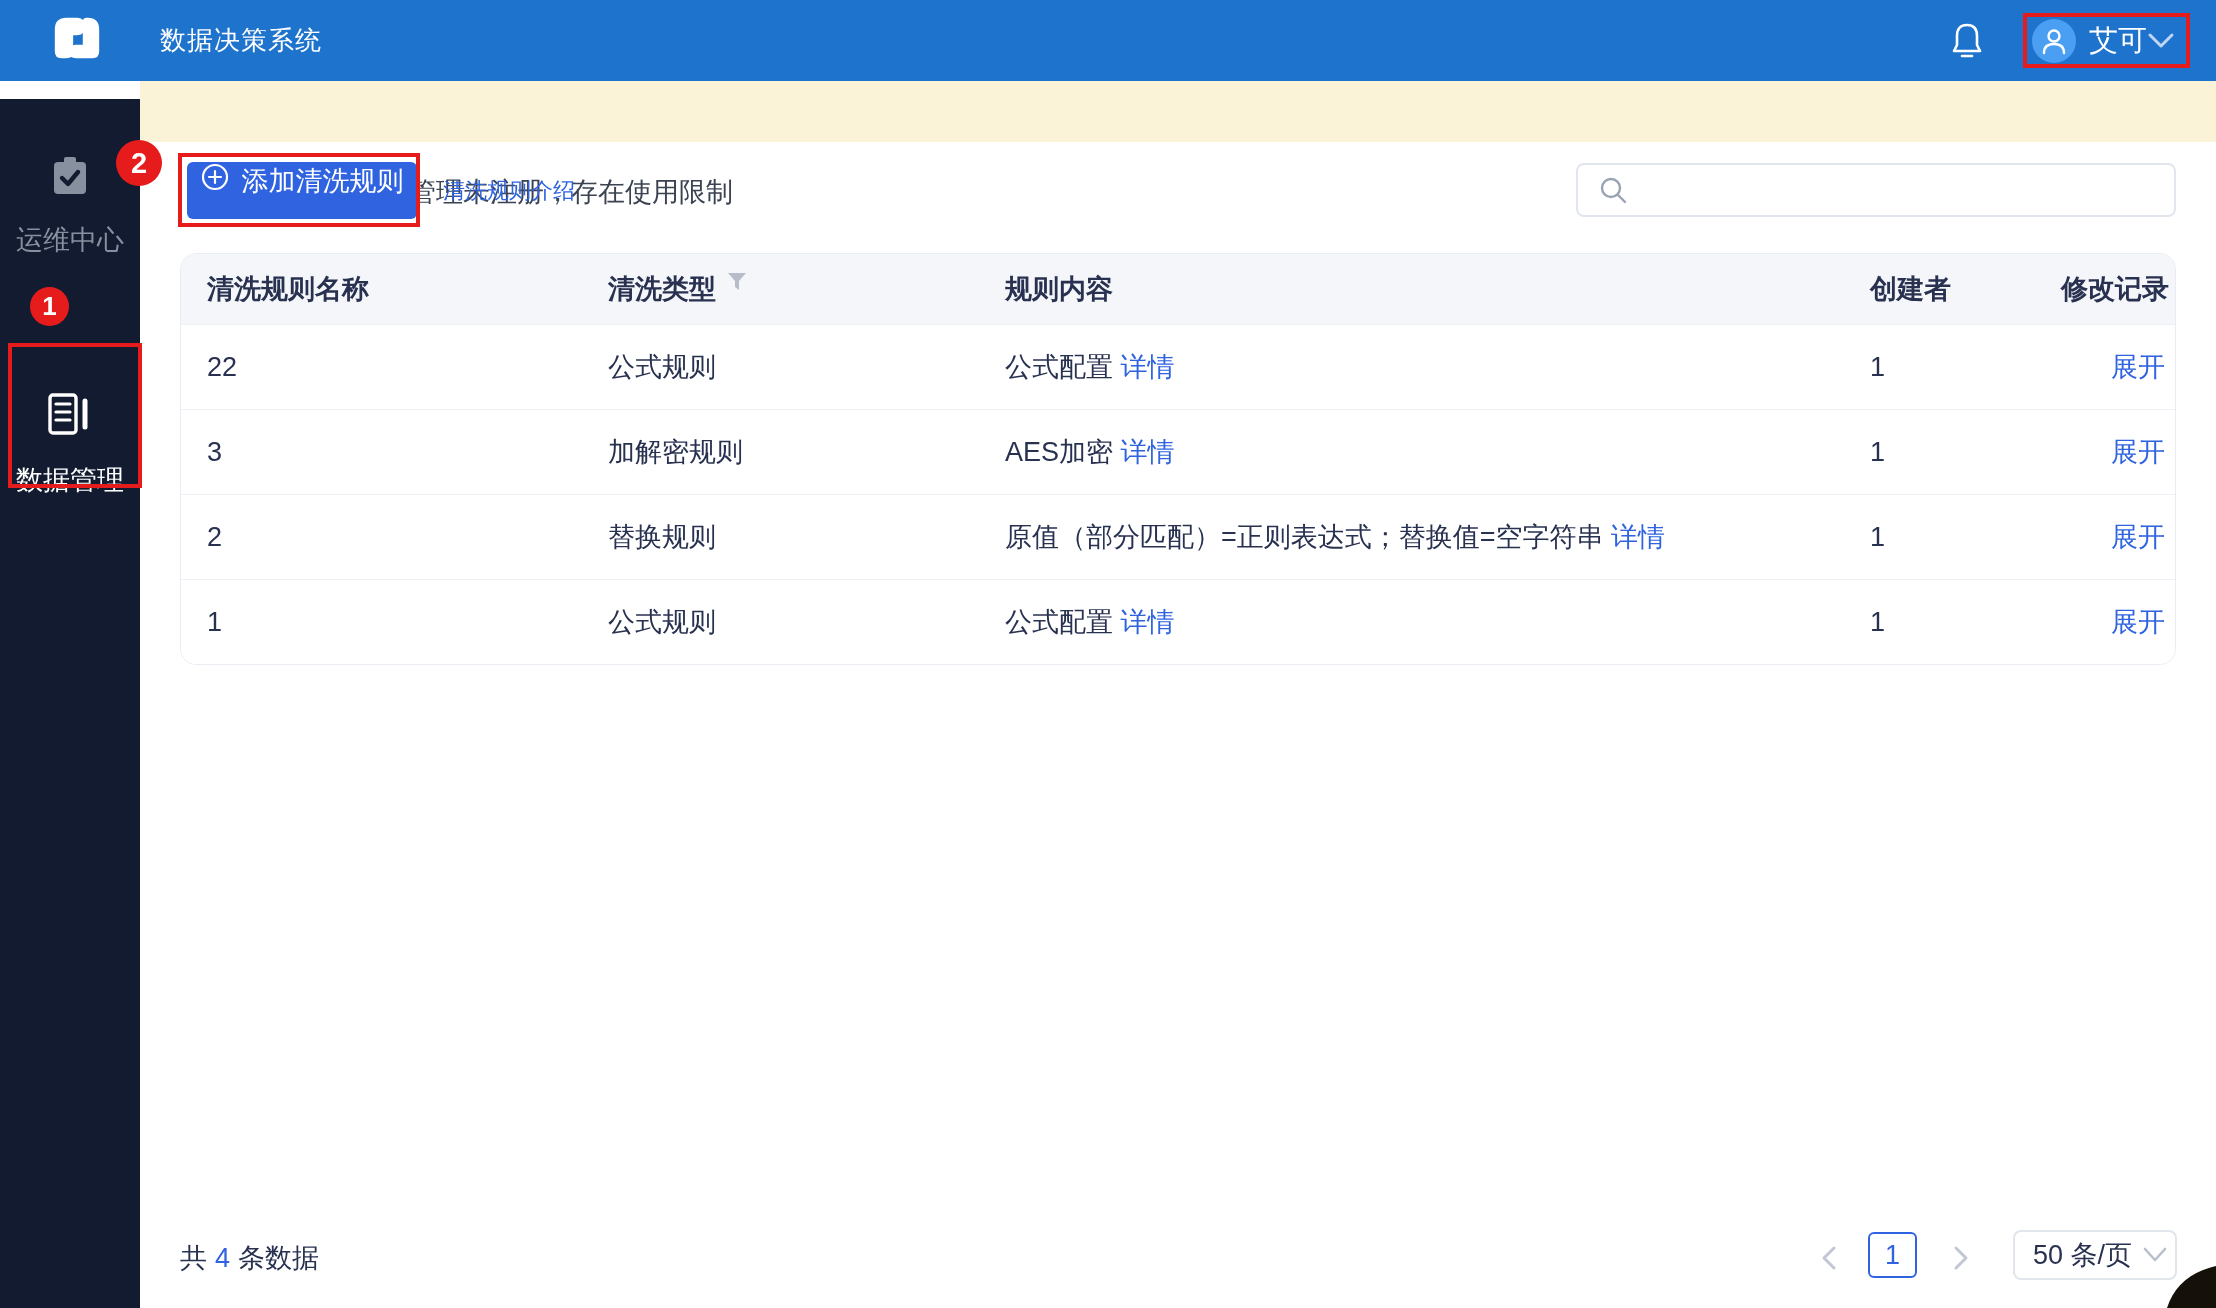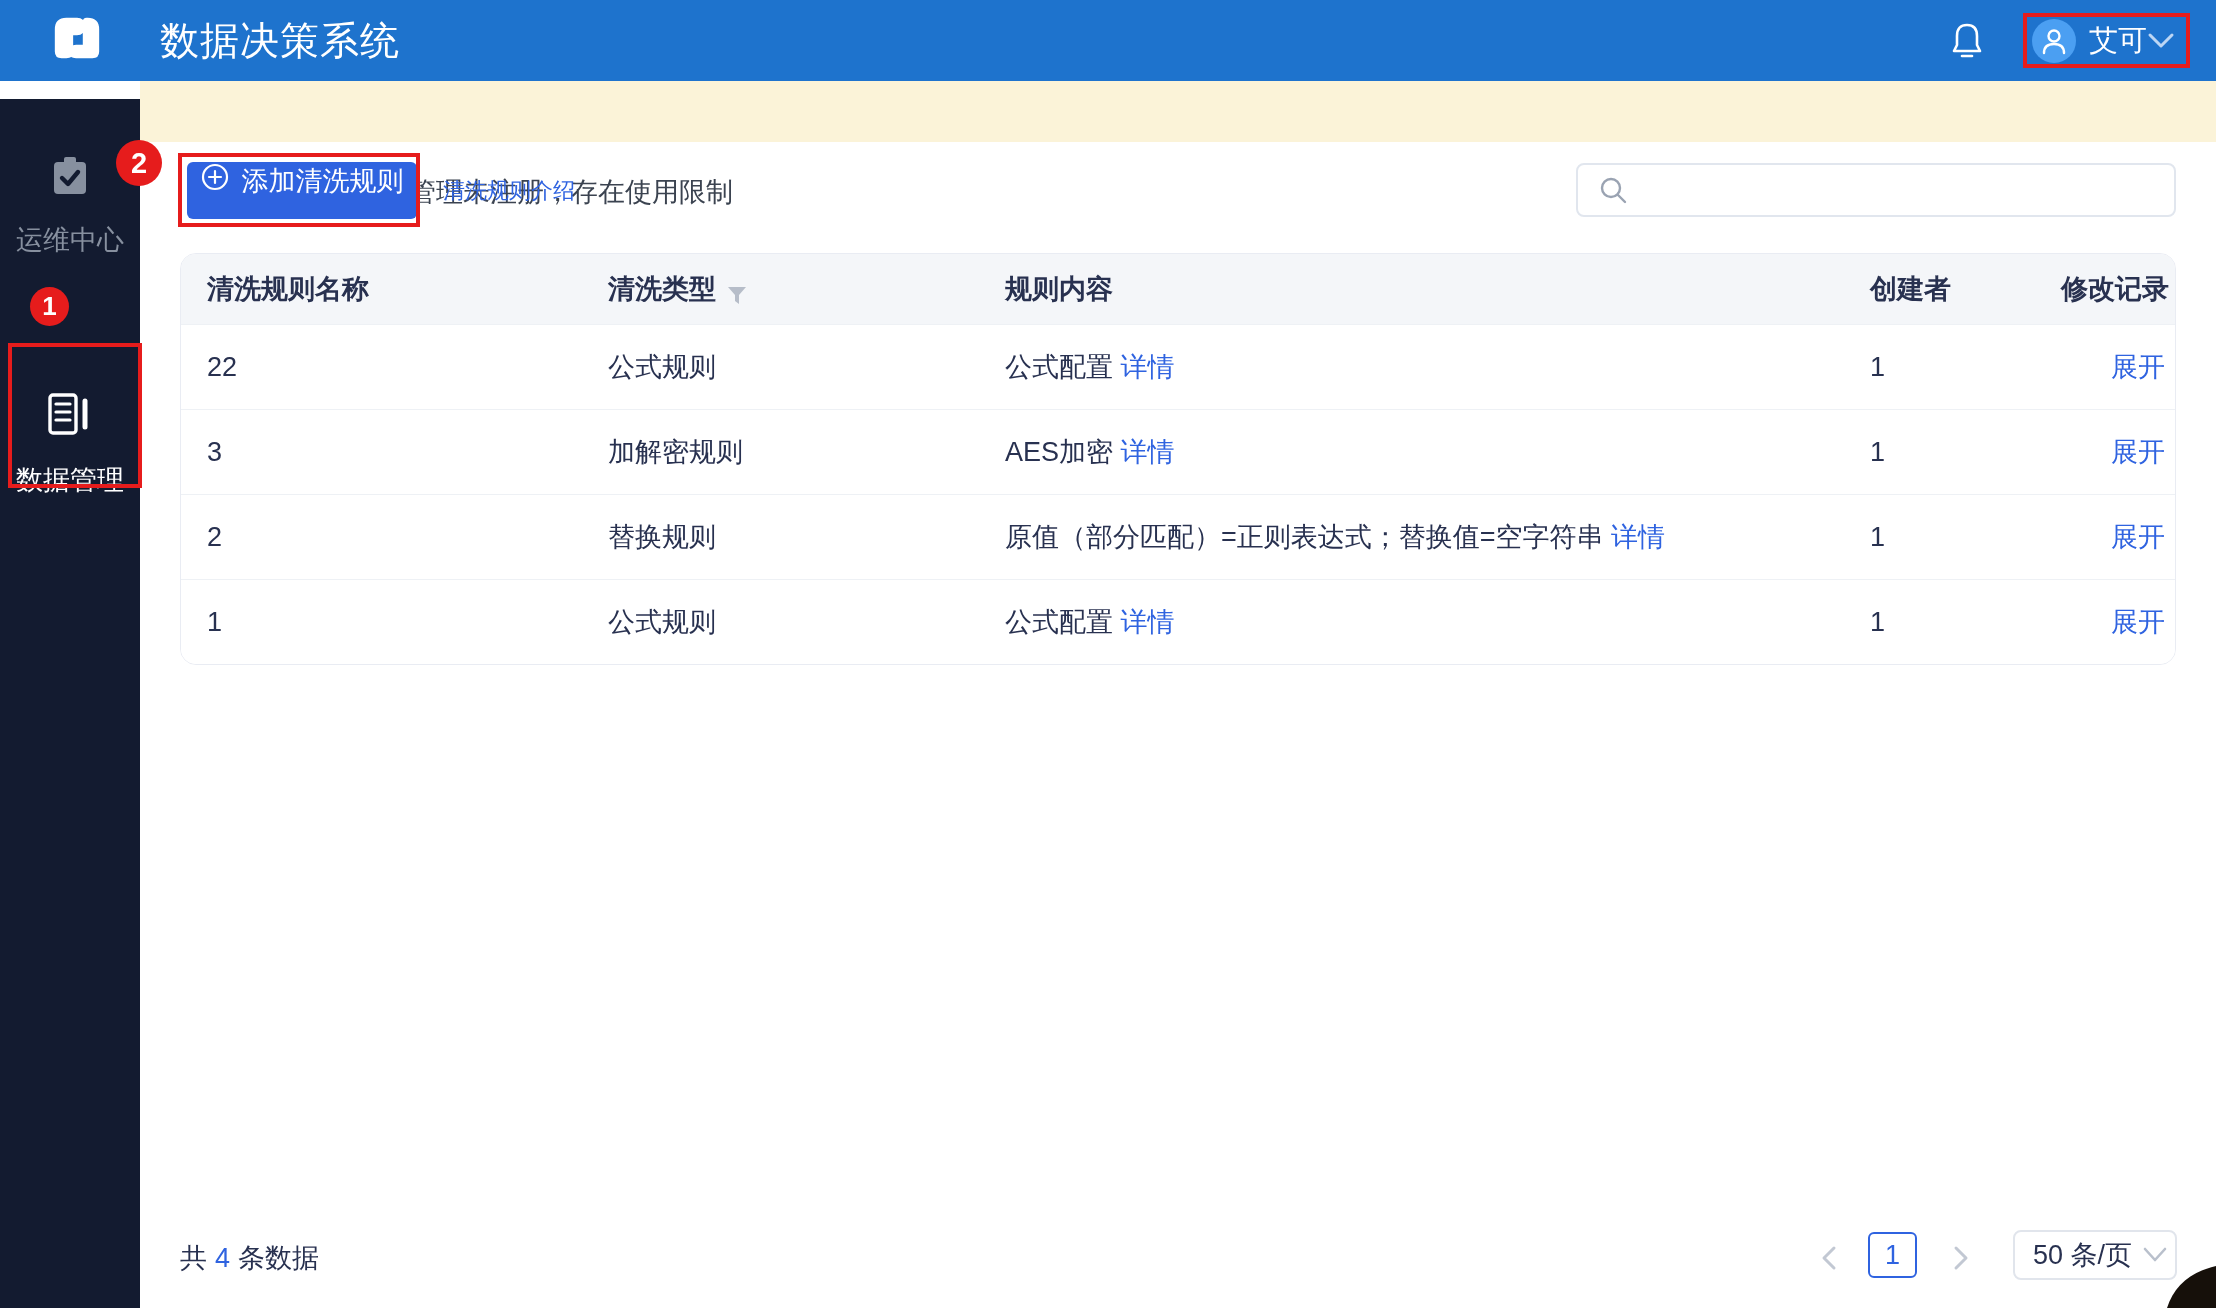--- a/index.html
+++ b/index.html
@@ -4,21 +4,21 @@
 <style>
   html,body{margin:0;padding:0;}
   body{
     width:2216px;height:1308px;position:relative;overflow:hidden;
     background:#ffffff;font-family:"Liberation Sans","DejaVu Sans",sans-serif;
     color:#283150;-webkit-font-smoothing:antialiased;
   }
   
   .app-header{position:absolute;left:0;top:0;width:2216px;height:81px;background:#1e73cd;display:flex;align-items:center;}
   .logo{position:absolute;left:50px;top:13px;width:54px;height:54px;}
-  .app-title{position:absolute;left:160px;top:0;height:81px;line-height:81px;color:#ffffff;font-size:39px;font-weight:500;letter-spacing:1px;}
+  .app-title{position:absolute;left:160px;top:0;height:81px;line-height:81px;color:#ffffff;font-size:26px;font-weight:500;letter-spacing:1px;}
   .bell{position:absolute;left:1949px;top:21px;width:36px;height:38px;}
   .user-chip-annot{position:absolute;left:2023px;top:13px;width:167px;height:55px;border:4px solid #e61c1c;box-sizing:border-box;z-index:40;}
   .avatar{position:absolute;left:2032px;top:19px;width:44px;height:44px;border-radius:50%;background:#4b9ff2;display:flex;align-items:center;justify-content:center;}
   .user-name{position:absolute;left:2089px;top:0;height:81px;line-height:81px;color:#ffffff;font-size:29px;}
   .chev-down{position:absolute;left:2146px;top:31px;width:30px;height:20px;}
 
   
   .sidebar{position:absolute;left:0;top:99px;width:140px;height:1227px;background:#131b30;}
   .side-item{position:absolute;left:0;width:140px;text-align:center;}
   .side-item .lbl{display:block;font-size:27px;margin-top:22px;}
@@ -52,21 +52,21 @@
   .search-box input::placeholder{color:#a9b2c3;}
 
   
   .table{position:absolute;left:180px;top:253px;width:1996px;border:1px solid #e9ecf3;border-radius:16px;overflow:hidden;box-sizing:border-box;}
   .trow{display:grid;grid-template-columns:401px 397px 865px 191px 1fr;align-items:center;height:84px;padding-left:26px;
     border-top:1px solid #eef1f5;background:#ffffff;font-size:27px;}
   .thead{height:70px;background:#f4f6f9;border-top:none;font-weight:600;}
   .cell{white-space:nowrap;overflow:visible;}
   .cell-last{text-align:right;padding-right:10px;}
   .lnk{color:#2f63e0;cursor:pointer;}
-  .type-head{display:flex;align-items:flex-end;gap:10px;}
+  .type-head{display:flex;align-items:flex-start;gap:10px;}
 
   
   .total{position:absolute;left:180px;top:1231px;height:54px;line-height:54px;font-size:27px;color:#283150;}
   .total .n{color:#2f63e0;padding:0 8px;}
   .pg-prev,.pg-next{position:absolute;top:1240px;width:36px;height:36px;cursor:pointer;}
   .pg-prev{left:1812px;}
   .pg-next{left:1942px;}
   .pg-cur{position:absolute;left:1868px;top:1232px;width:49px;height:46px;border:2px solid #2f63e0;border-radius:6px;
     box-sizing:border-box;color:#2f63e0;font-size:27px;display:flex;align-items:center;justify-content:center;cursor:pointer;}
   .pg-size{position:absolute;left:2013px;top:1230px;width:164px;height:50px;border:2px solid #e1e5ec;border-radius:8px;

